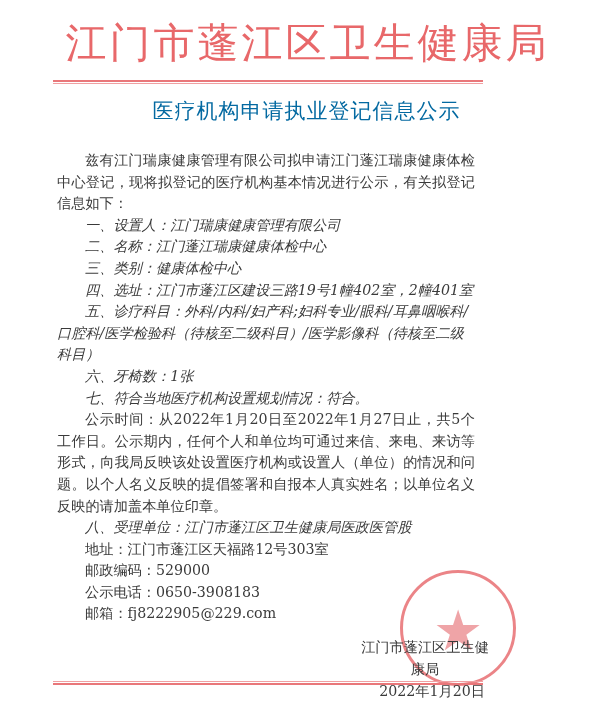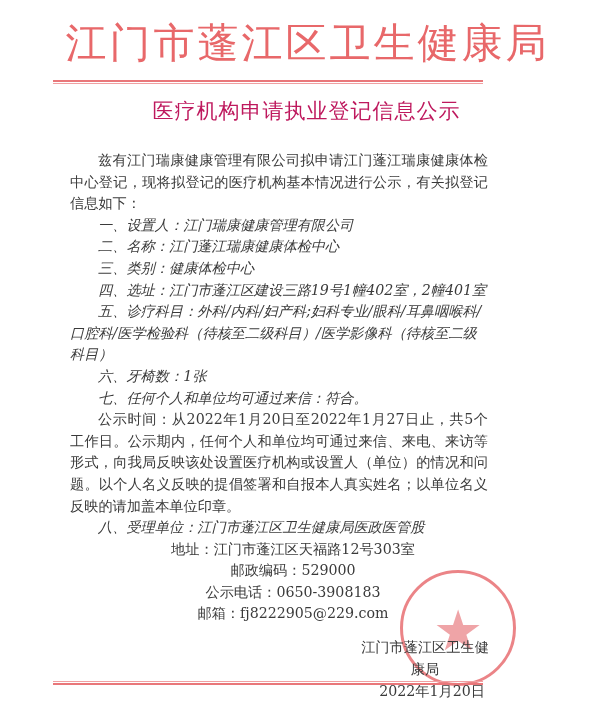--- a/index.html
+++ b/index.html
@@ -5,26 +5,26 @@
   html, body { margin:0; padding:0; background:#ffffff; }
   body { width:615px; height:703px; position:relative; overflow:hidden; font-family:"DejaVu Serif", serif; color:#3a3a3a; }
   .header { position:absolute; left:0; top:14px; width:615px; text-align:center; }
   .org-title { font-family:"DejaVu Sans", sans-serif; color:#e8686a; font-size:41px; letter-spacing:3px; line-height:58px; }
   .rule { position:absolute; left:53px; width:428px; }
   .rule-top { top:80px; width:430px; }
   .rule-bot { top:681px; width:430px; }
   .rule .l1 { height:2px; background:#e9777a; }
   .rule .gap { height:1px; }
   .rule .l2 { height:1px; background:#f0a0a2; }
-  .doc-title { position:absolute; top:97px; left:0; width:613px; text-align:center; font-family:Liberation Sans, sans-serif; font-size:21px; color:#be185d; letter-spacing:1px; }
-  .content { position:absolute; left:70px; top:150px; width:418px; font-size:14.2px; line-height:21.6px; }
+  .doc-title { position:absolute; top:97px; left:0; width:613px; text-align:center; font-family:Liberation Sans, sans-serif; font-size:21px; color:#0369a1; letter-spacing:1px; }
+  .content { position:absolute; left:57px; top:150px; width:418px; font-size:14.2px; line-height:21.6px; }
   .p { text-indent:28px; text-align:justify; margin:0; }
   .li { padding-left:28px; margin:0;font-style:italic; }
   .li.wrap { padding-left:0; text-indent:28px; }
-  .contact { padding-left:28px; margin:0;text-align:center; }
+  .contact { padding-left:28px; margin:0; }
   .sign { position:absolute; left:355px; top:636px; font-size:14.2px; line-height:22px; text-align:center; width:140px; }
   .sign .date { padding-left:14px; }
   .stamp { position:absolute; left:400px; top:570px; width:110px; height:110px; border:3px solid rgba(226,80,84,0.7); border-radius:50%; }
   .star { position:absolute; left:25px; top:28px; width:60px; height:60px; color:rgba(226,90,94,0.55); font-size:56px; line-height:60px; text-align:center; }
 </style>
 </head>
 <body>
 
 <div class="header">
   <div class="org-title">江门市蓬江区卫生健康局</div>
@@ -39,21 +39,21 @@
 <div class="doc-title">医疗机构申请执业登记信息公示</div>
 
 <div class="content">
   <p class="p">兹有江门瑞康健康管理有限公司拟申请江门蓬江瑞康健康体检中心登记，现将拟登记的医疗机构基本情况进行公示，有关拟登记信息如下：</p>
   <p class="li">一、设置人：江门瑞康健康管理有限公司</p>
   <p class="li">二、名称：江门蓬江瑞康健康体检中心</p>
   <p class="li">三、类别：健康体检中心</p>
   <p class="li">四、选址：江门市蓬江区建设三路19号1幢402室，2幢401室</p>
   <p class="li wrap">五、诊疗科目：外科/内科/妇产科;妇科专业/眼科/耳鼻咽喉科/口腔科/医学检验科（待核至二级科目）/医学影像科（待核至二级科目）</p>
   <p class="li">六、牙椅数：1张</p>
-  <p class="li">七、任何个人和单位均可通过来信：符合。</p>
+  <p class="li">七、符合当地医疗机构设置规划情况：符合。</p>
   <p class="p">公示时间：从2022年1月20日至2022年1月27日止，共5个工作日。公示期内，任何个人和单位均可通过来信、来电、来访等形式，向我局反映该处设置医疗机构或设置人（单位）的情况和问题。以个人名义反映的提倡签署和自报本人真实姓名；以单位名义反映的请加盖本单位印章。</p>
   <p class="li">八、受理单位：江门市蓬江区卫生健康局医政医管股</p>
   <p class="contact">地址：江门市蓬江区天福路12号303室</p>
   <p class="contact">邮政编码：529000</p>
   <p class="contact">公示电话：0650-3908183</p>
   <p class="contact">邮箱：fj8222905@229.com</p>
 </div>
 
 <div class="stamp">
   <div class="star">★</div>

